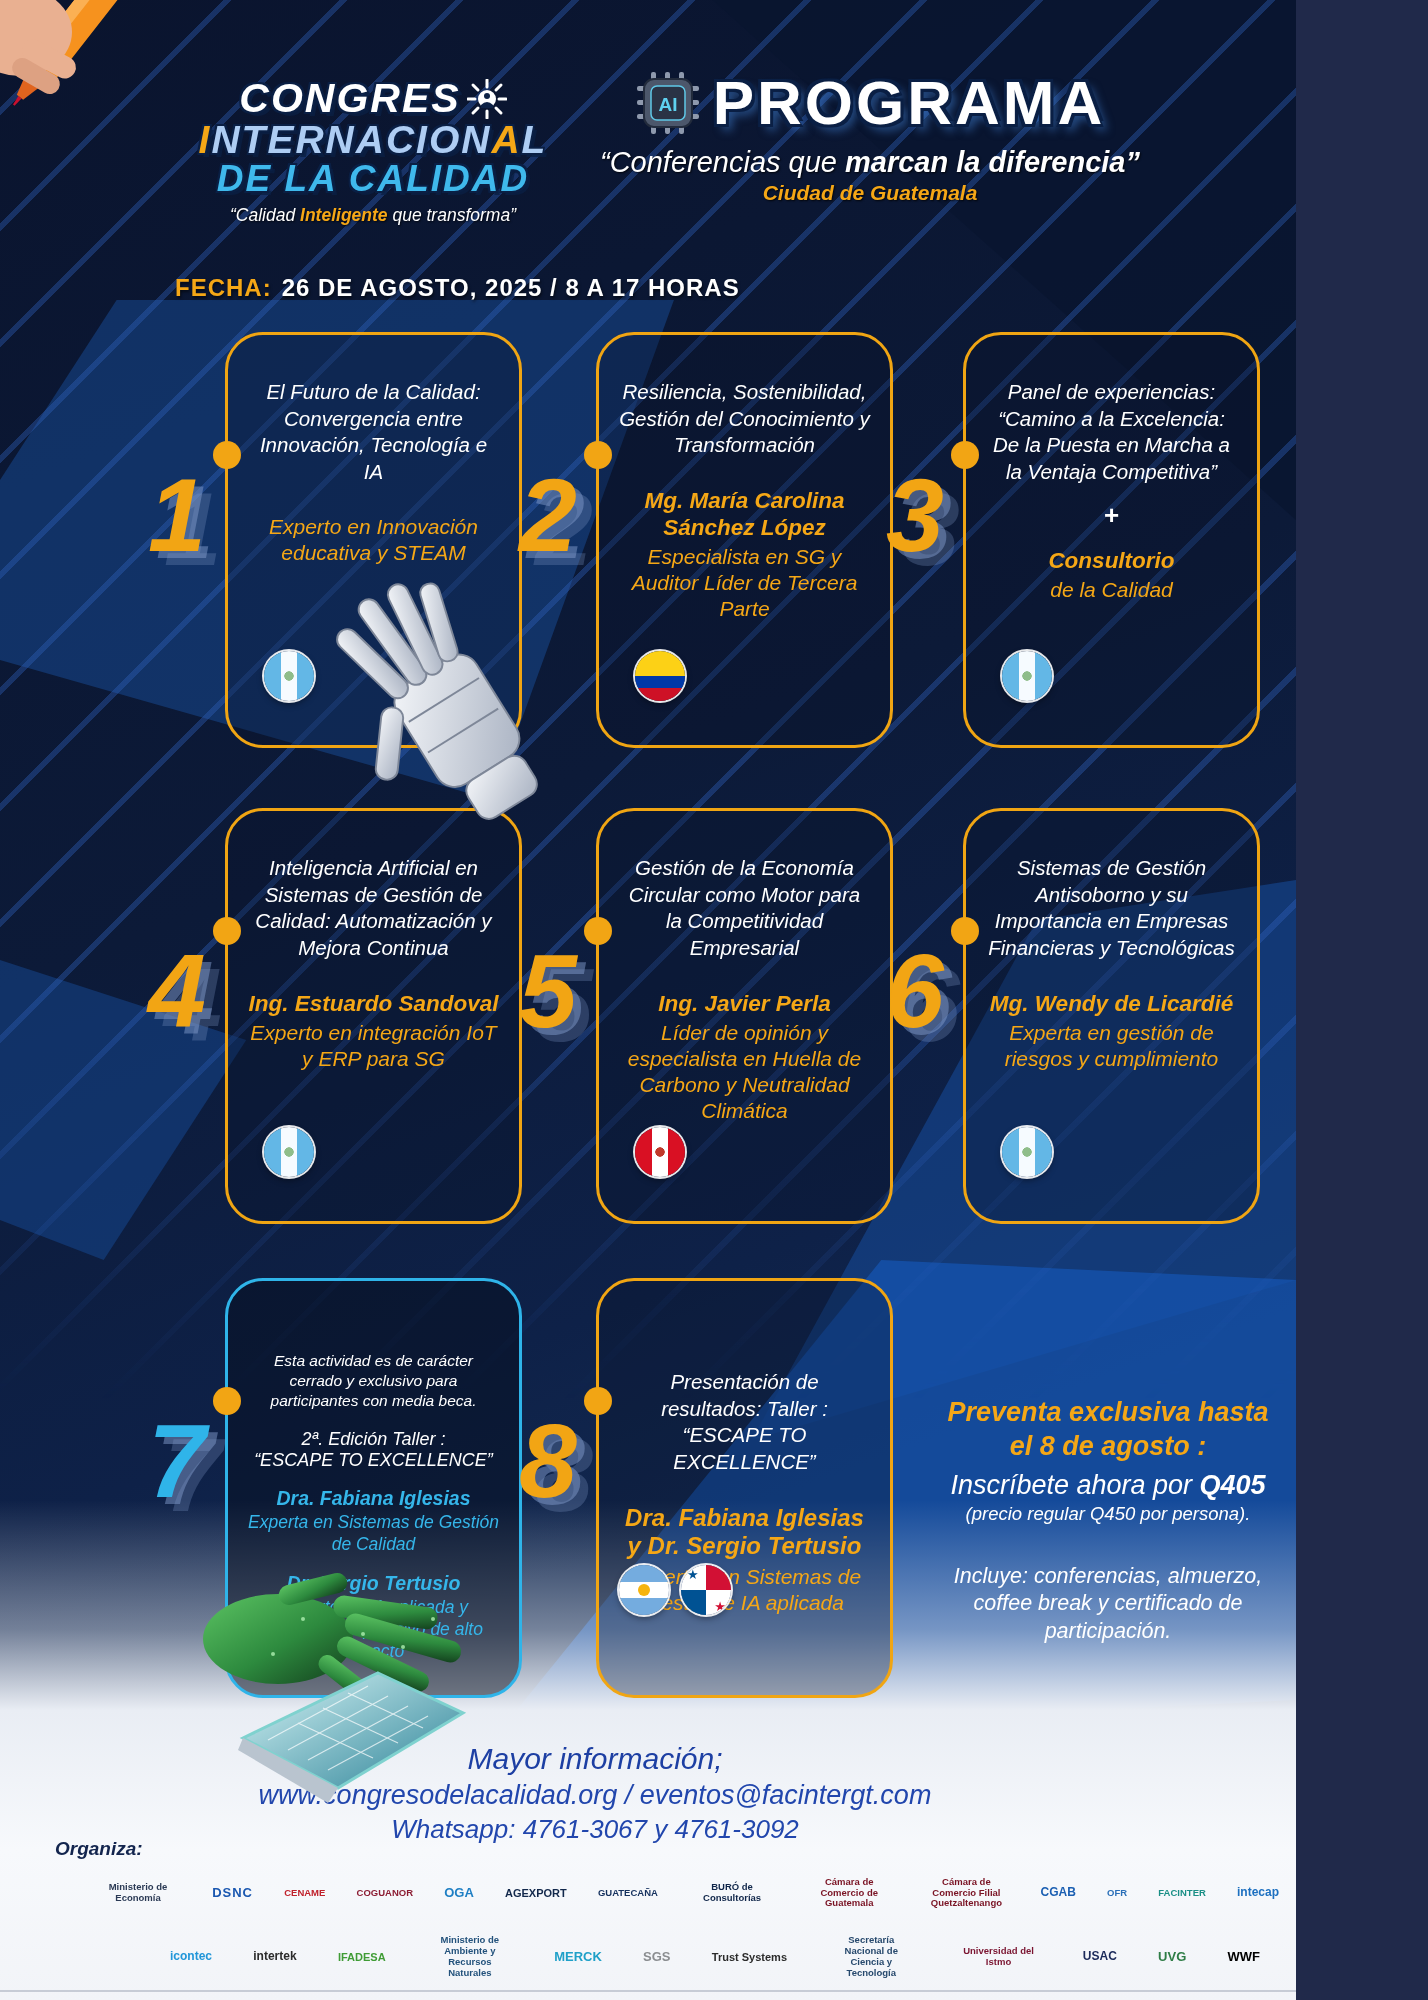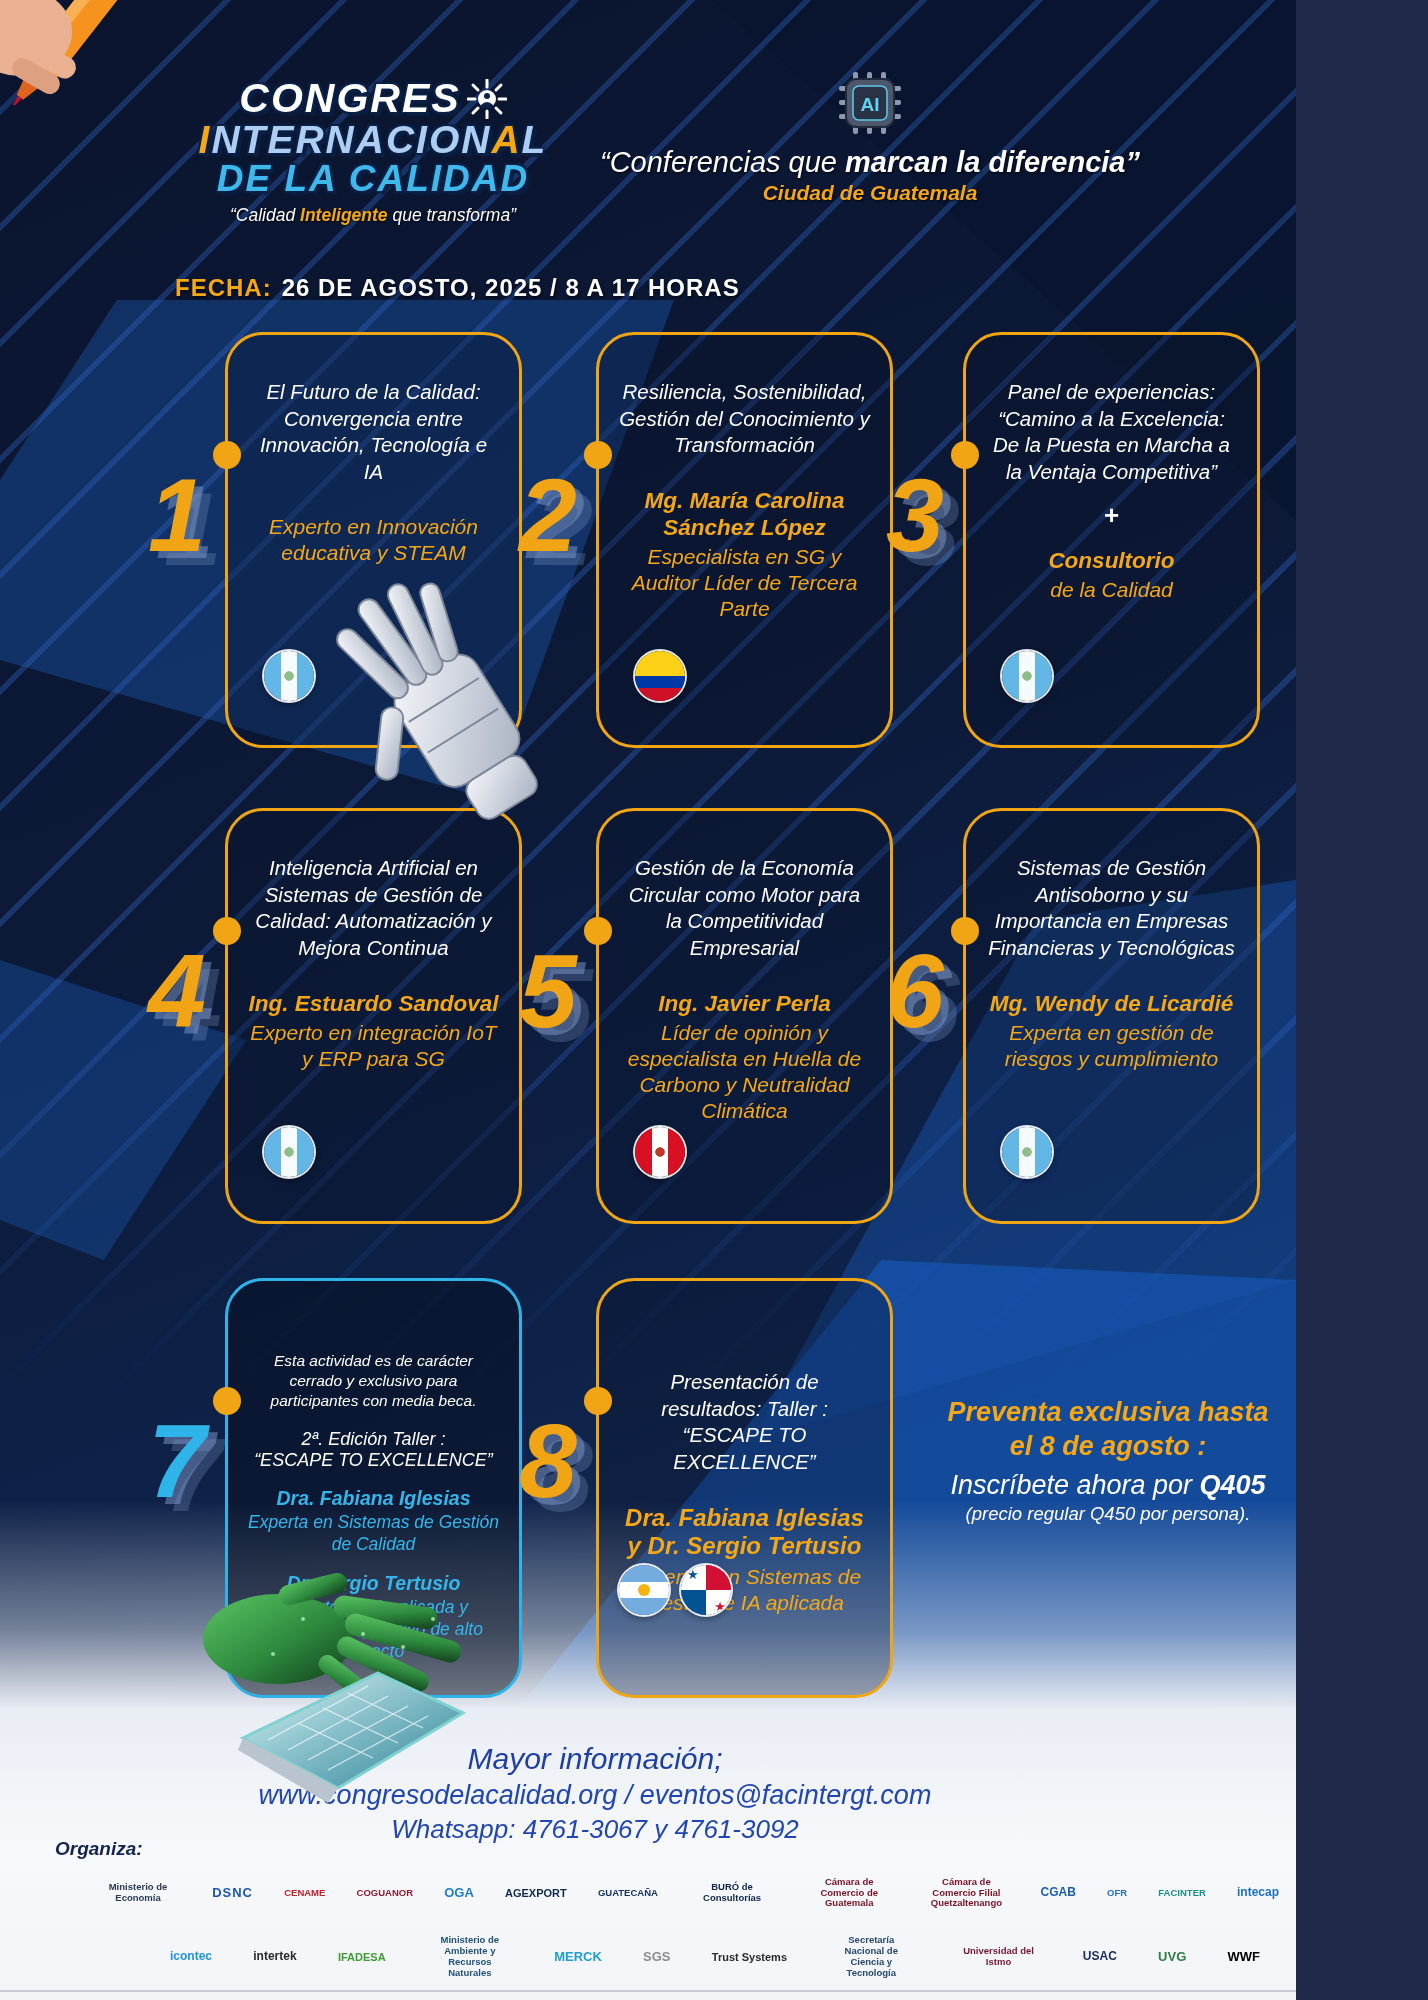--- a/index.html
+++ b/index.html
@@ -178,20 +178,21 @@
             <rect x="2" y="30" width="9" height="5" rx="2"></rect>
             <rect x="2" y="44" width="9" height="5" rx="2"></rect>
           <rect x="55" y="16" width="9" height="5" rx="2"></rect>
             <rect x="55" y="30" width="9" height="5" rx="2"></rect>
             <rect x="55" y="44" width="9" height="5" rx="2"></rect>
         </g>
         <rect x="9" y="9" width="48" height="48" rx="10" fill="#4c576b" stroke="#222b3c" stroke-width="2"></rect>
         <rect x="16" y="16" width="34" height="34" rx="6" fill="#2a3345" stroke="#5fc9e8" stroke-width="1.5"></rect>
         <text x="33" y="41" text-anchor="middle" font-size="19" font-weight="bold" font-family="Liberation Sans, sans-serif" fill="#5fd2f0">AI</text>
       </svg>
+      <span class="program-title">PROGRAMA</span>
     </div>
     <div class="program-sub"><span>“Conferencias que </span><b>marcan la diferencia”</b></div>
     <div class="program-city">Ciudad de Guatemala</div>
   </div>
 
   <div class="fecha">
     <span class="or-strong">FECHA:</span><span>26 DE AGOSTO, 2025 / 8 A 17 HORAS</span>
   </div>
 
   <section class="card" id="card1">
@@ -362,20 +363,21 @@
         <line x1="95" y1="40" x2="170" y2="75"></line>
         <line x1="70" y1="55" x2="145" y2="90"></line>
     </g>
     <polygon points="110,120 15,70 10,82 100,135" fill="#b9c4cf"></polygon>
   </svg>
 
   <div class="promo">
     <p class="promo-h"><span>Preventa exclusiva hasta</span><br><span>el 8 de agosto :</span></p>
     <p class="promo-sub"><span>Inscríbete ahora por </span><b>Q405</b></p>
     <p class="promo-note">(precio regular Q450 por persona).</p>
+    <p class="promo-body">Incluye: conferencias, almuerzo, coffee break y certificado de participación.</p>
   </div>
 
   <div class="footer-info">
     <p class="f-title">Mayor información;</p>
     <p class="f-line1">www.congresodelacalidad.org / eventos@facintergt.com</p>
     <p class="f-line2">Whatsapp: 4761-3067 y 4761-3092</p>
   </div>
 
   <div class="organiza">Organiza:</div>
 

